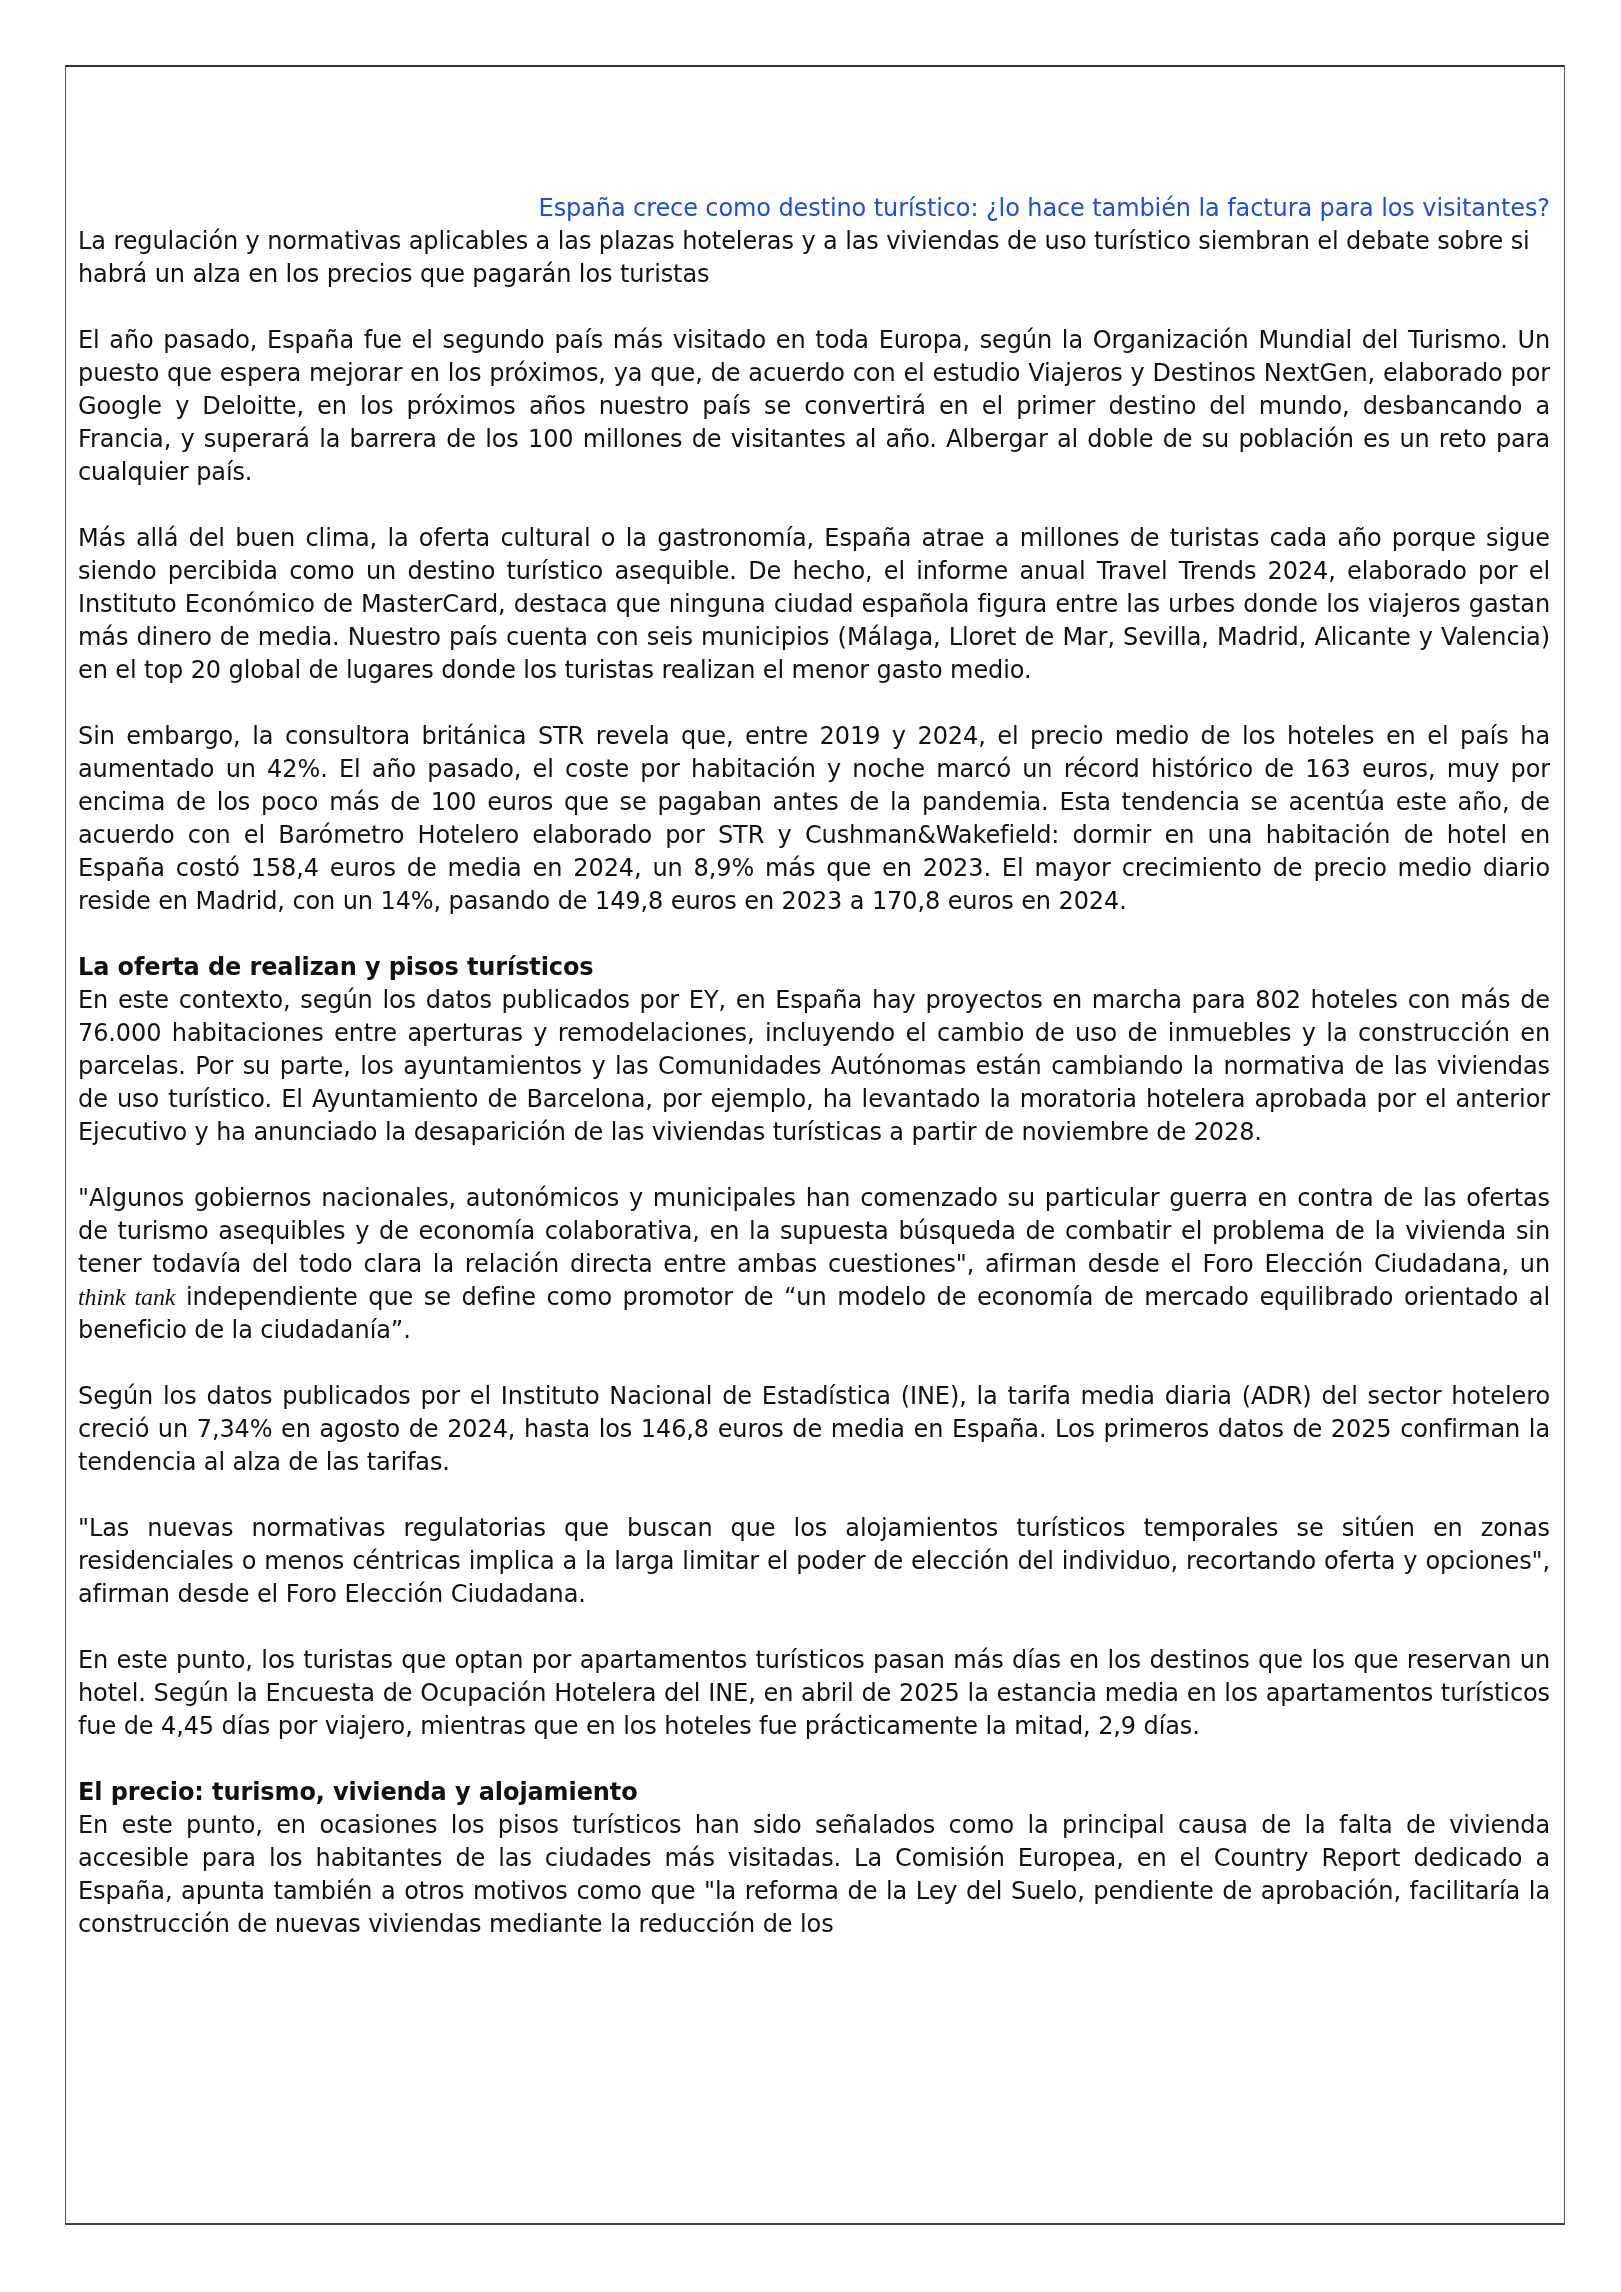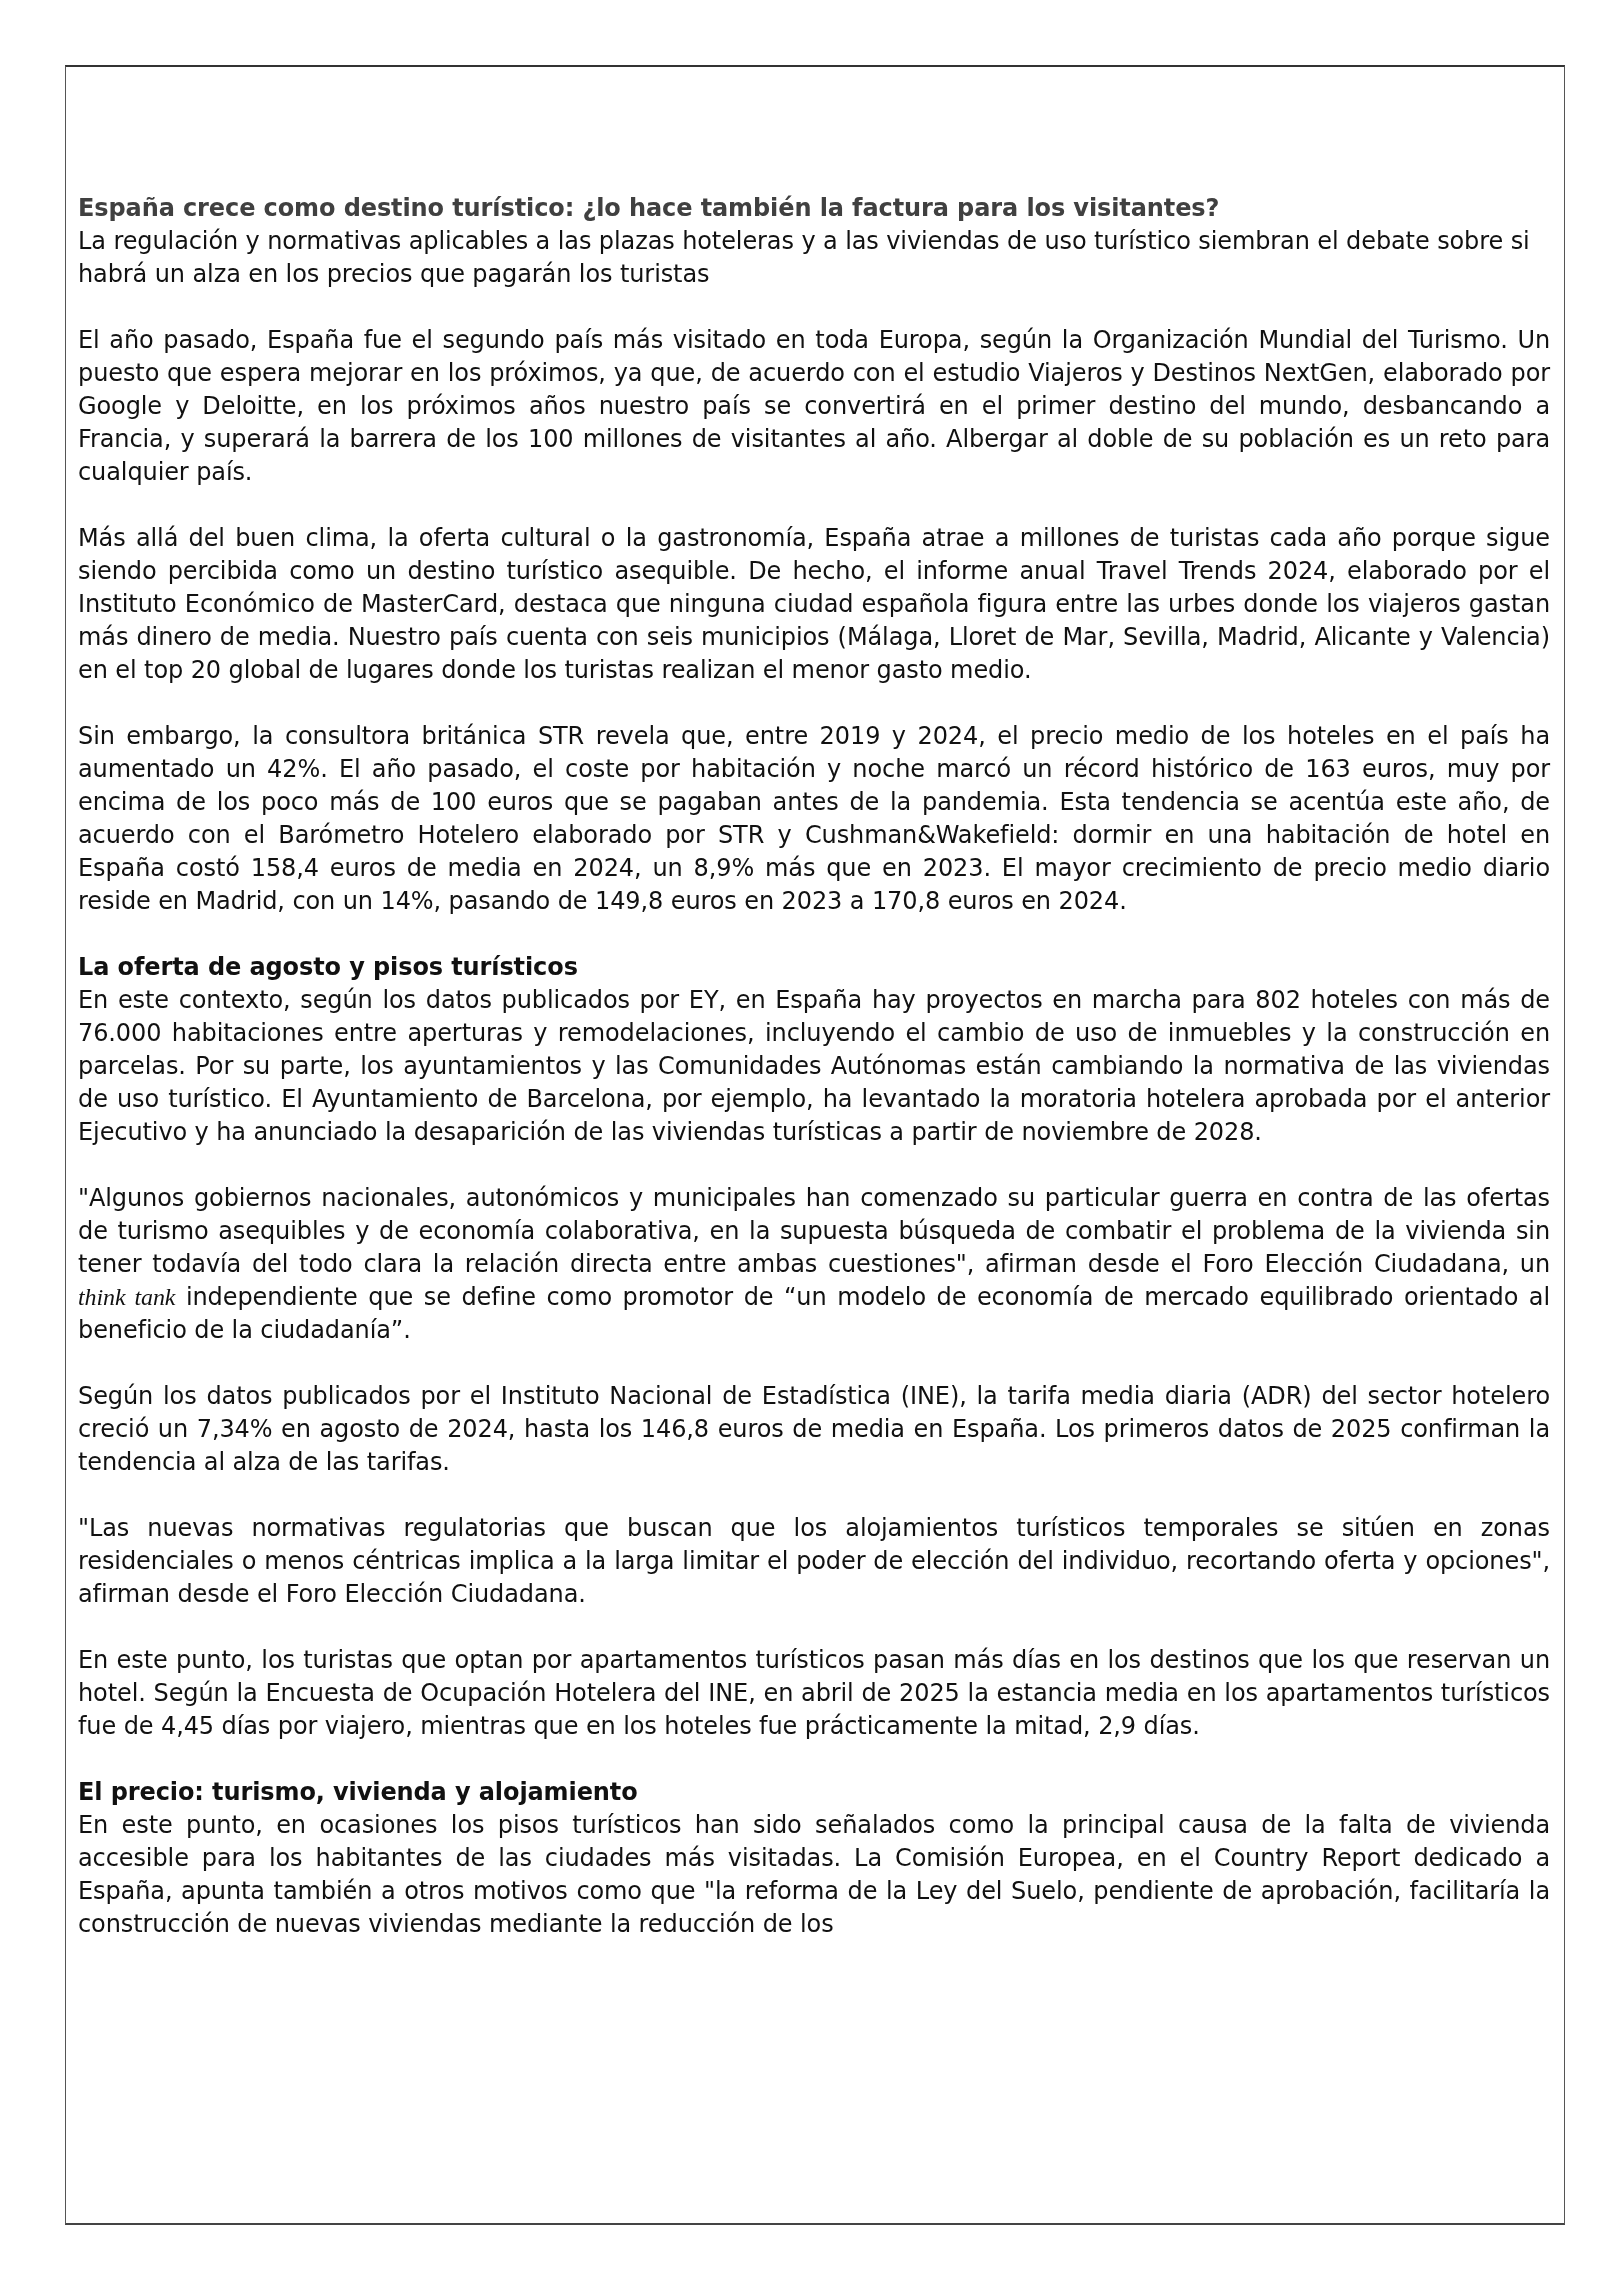--- a/index.html
+++ b/index.html
@@ -17,21 +17,21 @@
   .content {
     position: absolute;
     left: 78px; top: 192px;
     width: 1472px;
     font-family: "DejaVu Sans", sans-serif;
     font-size: 24px;
     line-height: 33px;
     color: #111;
     letter-spacing: -0.1px;
   }
-  .title { color: #404040; font-weight: bold; }
+  .title { color: #1d4ed8; font-weight: normal; text-align: right; }
   .subtitle { }
   .section-heading { font-weight: bold; }
   p { margin: 0; text-align: justify; }
   .gap { height: 33px; }
   em { font-style: italic; font-family: Liberation Serif, serif; }
 </style>
 </head>
 <body>
 
 <div class="frame"></div>
@@ -41,21 +41,21 @@
   <p class="subtitle" style="text-align:left">La regulación y normativas aplicables a las plazas hoteleras y a las viviendas de uso turístico siembran el debate sobre si habrá un alza en los precios que pagarán los turistas</p>
   <div class="gap"></div>
 
   <p>El año pasado, España fue el segundo país más visitado en toda Europa, según la Organización Mundial del Turismo. Un puesto que espera mejorar en los próximos, ya que, de acuerdo con el estudio Viajeros y Destinos NextGen, elaborado por Google y Deloitte, en los próximos años nuestro país se convertirá en el primer destino del mundo, desbancando a Francia, y superará la barrera de los 100 millones de visitantes al año. Albergar al doble de su población es un reto para cualquier país.</p>
   <div class="gap"></div>
   <p>Más allá del buen clima, la oferta cultural o la gastronomía, España atrae a millones de turistas cada año porque sigue siendo percibida como un destino turístico asequible. De hecho, el informe anual Travel Trends 2024, elaborado por el Instituto Económico de MasterCard, destaca que ninguna ciudad española figura entre las urbes donde los viajeros gastan más dinero de media. Nuestro país cuenta con seis municipios (Málaga, Lloret de Mar, Sevilla, Madrid, Alicante y Valencia) en el top 20 global de lugares donde los turistas realizan el menor gasto medio.</p>
   <div class="gap"></div>
   <p>Sin embargo, la consultora británica STR revela que, entre 2019 y 2024, el precio medio de los hoteles en el país ha aumentado un 42%. El año pasado, el coste por habitación y noche marcó un récord histórico de 163 euros, muy por encima de los poco más de 100 euros que se pagaban antes de la pandemia. Esta tendencia se acentúa este año, de acuerdo con el Barómetro Hotelero elaborado por STR y Cushman&amp;Wakefield: dormir en una habitación de hotel en España costó 158,4 euros de media en 2024, un 8,9% más que en 2023. El mayor crecimiento de precio medio diario reside en Madrid, con un 14%, pasando de 149,8 euros en 2023 a 170,8 euros en 2024.</p>
   <div class="gap"></div>
 
-  <div class="section-heading">La oferta de agosto y pisos turísticos</div>
+  <div class="section-heading">La oferta de realizan y pisos turísticos</div>
   <p>En este contexto, según los datos publicados por EY, en España hay proyectos en marcha para 802 hoteles con más de 76.000 habitaciones entre aperturas y remodelaciones, incluyendo el cambio de uso de inmuebles y la construcción en parcelas. Por su parte, los ayuntamientos y las Comunidades Autónomas están cambiando la normativa de las viviendas de uso turístico. El Ayuntamiento de Barcelona, por ejemplo, ha levantado la moratoria hotelera aprobada por el anterior Ejecutivo y ha anunciado la desaparición de las viviendas turísticas a partir de noviembre de 2028.</p>
   <div class="gap"></div>
   <p><span>"Algunos gobiernos nacionales, autonómicos y municipales han comenzado su particular guerra en contra de las ofertas de turismo asequibles y de economía colaborativa, en la supuesta búsqueda de combatir el problema de la vivienda sin tener todavía del todo clara la relación directa entre ambas cuestiones", afirman desde el Foro Elección Ciudadana, un </span><em>think tank</em><span> independiente que se define como promotor de “un modelo de economía de mercado equilibrado orientado al beneficio de la ciudadanía”.</span></p>
   <div class="gap"></div>
   <p>Según los datos publicados por el Instituto Nacional de Estadística (INE), la tarifa media diaria (ADR) del sector hotelero creció un 7,34% en agosto de 2024, hasta los 146,8 euros de media en España. Los primeros datos de 2025 confirman la tendencia al alza de las tarifas.</p>
   <div class="gap"></div>
   <p>"Las nuevas normativas regulatorias que buscan que los alojamientos turísticos temporales se sitúen en zonas residenciales o menos céntricas implica a la larga limitar el poder de elección del individuo, recortando oferta y opciones", afirman desde el Foro Elección Ciudadana.</p>
   <div class="gap"></div>
   <p>En este punto, los turistas que optan por apartamentos turísticos pasan más días en los destinos que los que reservan un hotel. Según la Encuesta de Ocupación Hotelera del INE, en abril de 2025 la estancia media en los apartamentos turísticos fue de 4,45 días por viajero, mientras que en los hoteles fue prácticamente la mitad, 2,9 días.</p>
   <div class="gap"></div>

